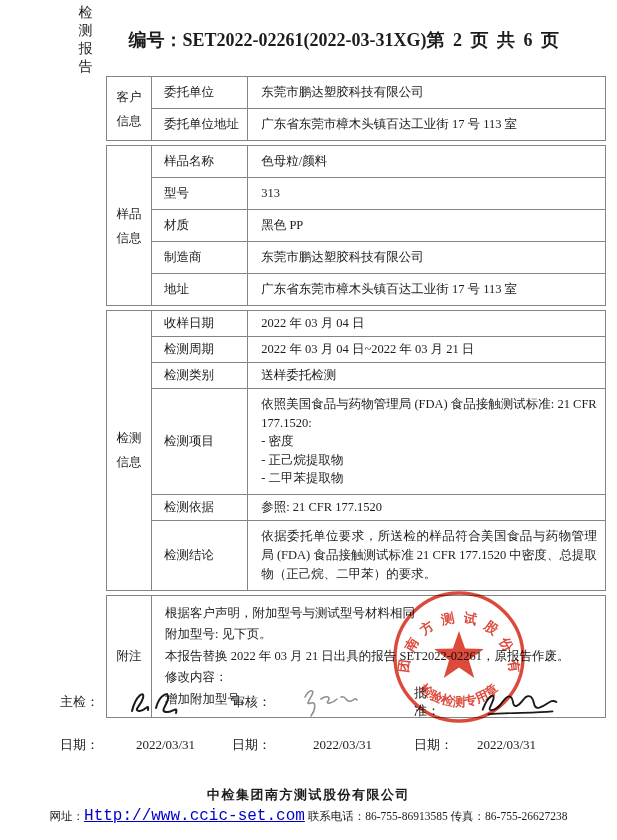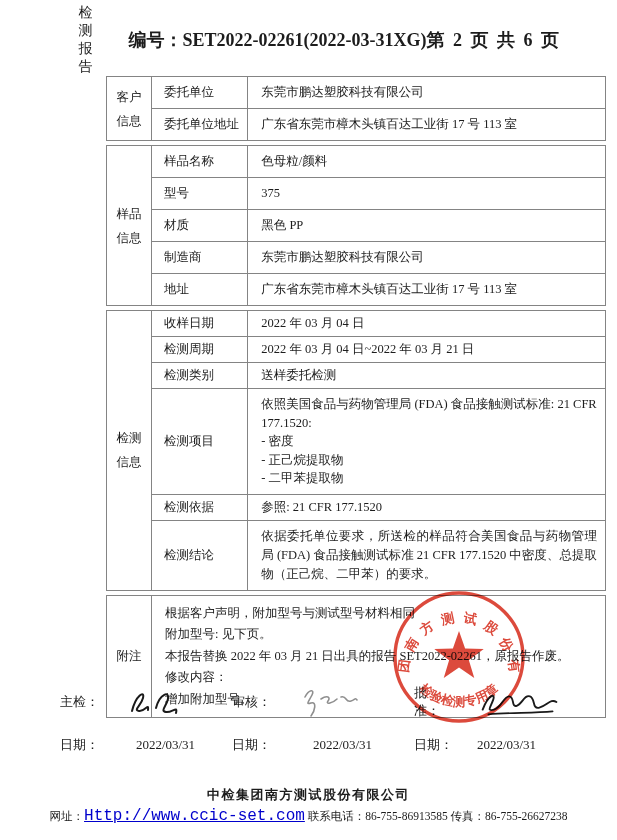--- a/index.html
+++ b/index.html
@@ -97,21 +97,21 @@
         </colgroup>
       <tbody>
           <tr style="height:32px">
         <td class="c1" rowspan="5">样品
 信息</td>
         <td class="c2">样品名称</td>
         <td class="c3">色母粒/颜料</td>
       </tr>
       <tr style="height:32px">
         <td class="c2">型号</td>
-        <td class="c3">375</td>
+        <td class="c3">313</td>
       </tr>
       <tr style="height:32px">
         <td class="c2">材质</td>
         <td class="c3">黑色 PP</td>
       </tr>
       <tr style="height:32px">
         <td class="c2">制造商</td>
         <td class="c3">东莞市鹏达塑胶科技有限公司</td>
       </tr>
       <tr style="height:32px">

